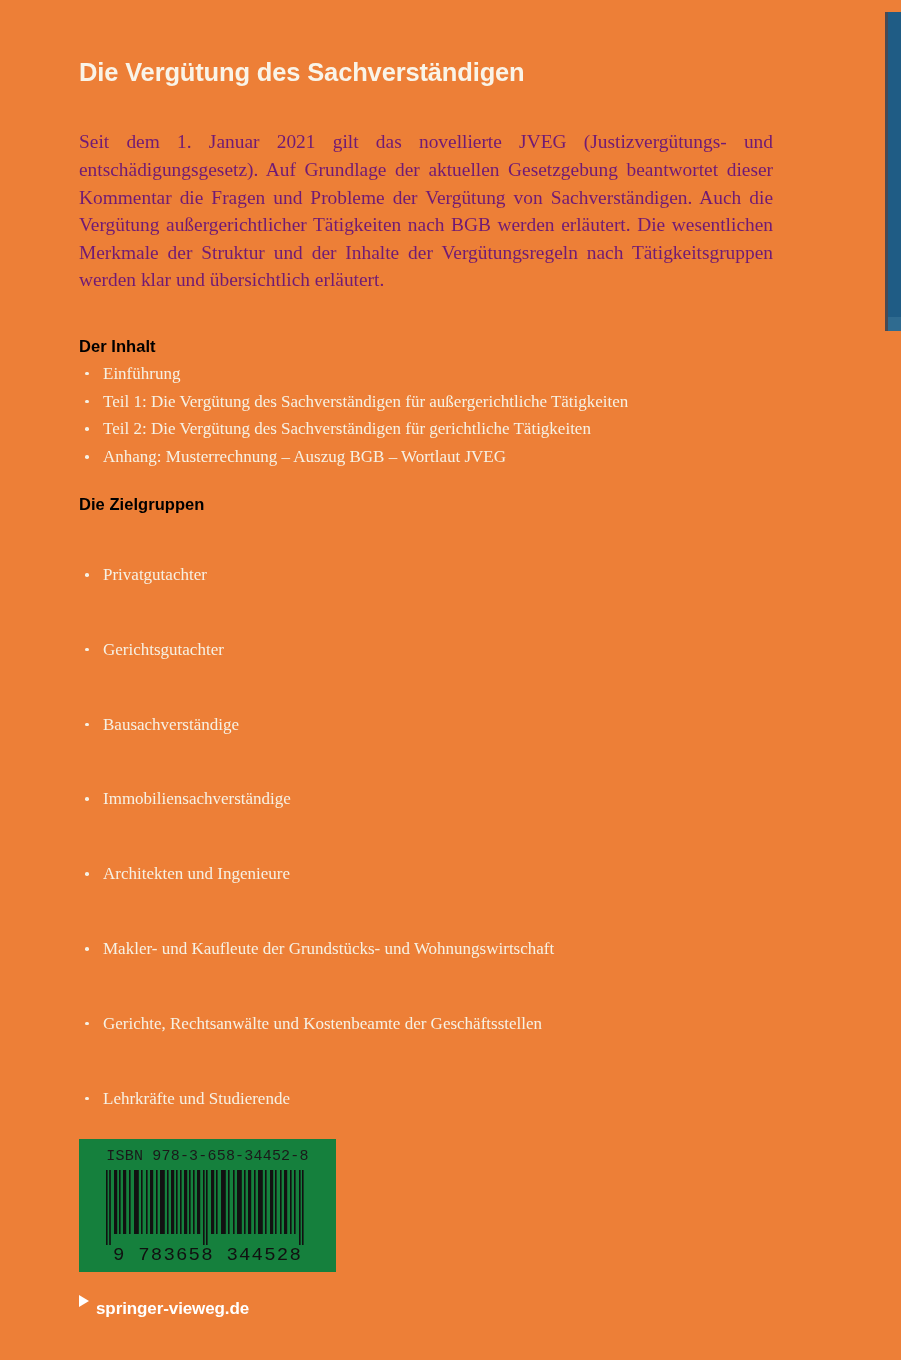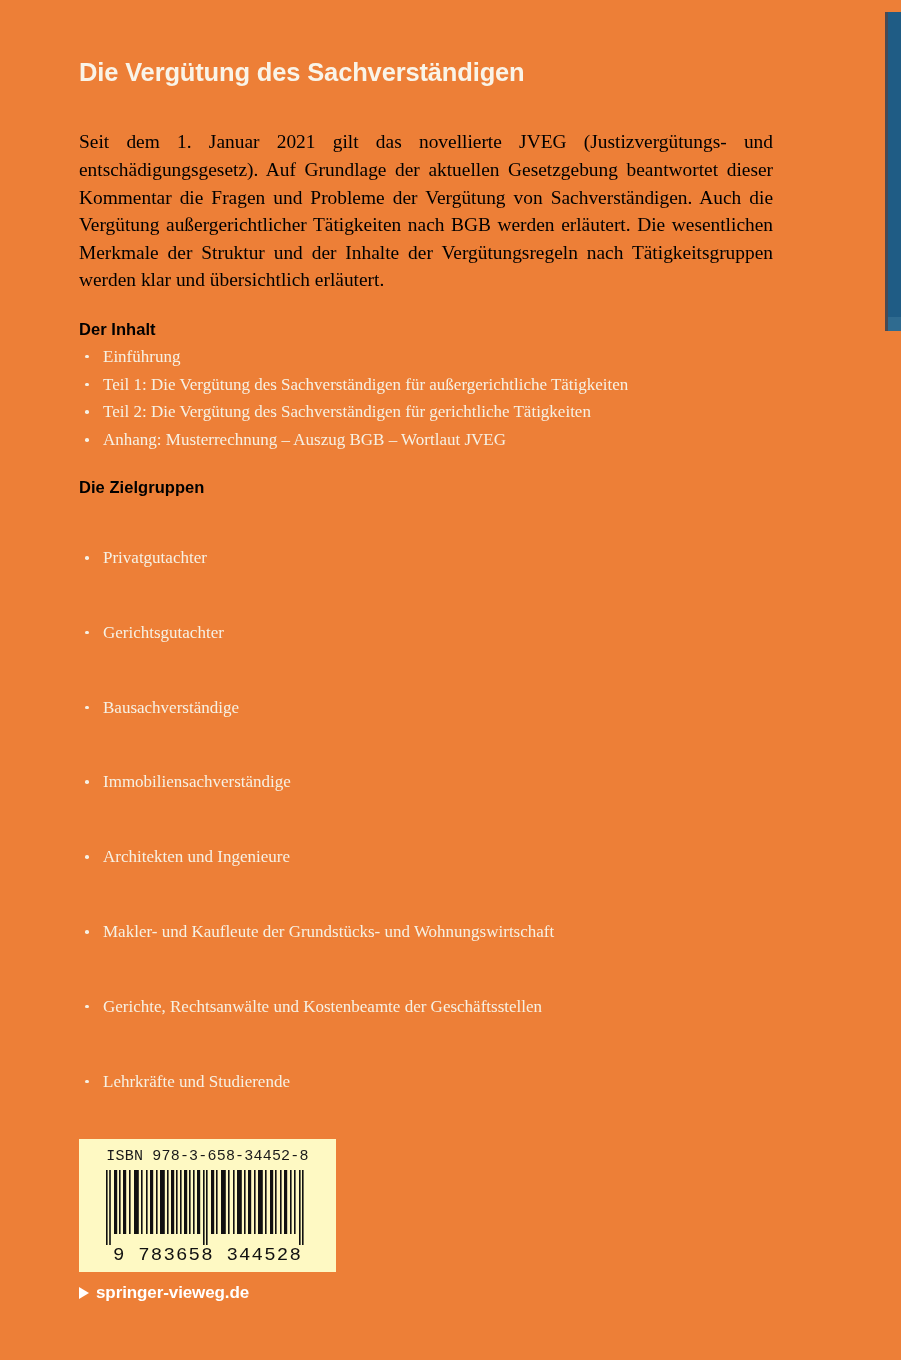--- a/index.html
+++ b/index.html
@@ -61,22 +61,22 @@
     margin: 0 0 41px 0;
     line-height: 1.15;
   }
 
   
   .blurb {
     font-size: 19.4px;
     line-height: 27.6px;
     text-align: justify;
     text-justify: inter-word;
-    margin: 0 0 26px 0;
-    color: #000000;
+    margin: 0 0 43px 0;
+    color: #701a75;
     -webkit-hyphens: manual;
     hyphens: manual;
   }
 
   
   .section-heading {
     font-family: "Liberation Sans Narrow", "Liberation Sans", "DejaVu Sans", sans-serif;
     font-weight: bold;
     font-size: 16.5px;
     color: #000000;
@@ -126,21 +126,21 @@
   .zielgruppen-block { margin-top: 2px; }
 
   
   .barcode-area {
     position: absolute;
     left: 79px;
     top: 1127px;
     width: 257px;
   }
   .barcode-box {
-    background: #fef9c3;
+    background: #15803d;
     width: 257px;
     height: 133px;
     box-sizing: border-box;
     padding: 9px 12px 6px 12px;
     display: flex;
     flex-direction: column;
     align-items: center;
   }
   .isbn-line {
     font-family: "Liberation Mono", "DejaVu Sans Mono", monospace;
@@ -176,20 +176,21 @@
     border-bottom: 6.5px solid transparent;
     border-left: 10px solid #FFFFFF;
     display: block;
   }
   .imprint .imprint-name {
     font-family: "Liberation Sans Narrow", "Liberation Sans", "DejaVu Sans", sans-serif;
     font-weight: bold;
     font-size: 17px;
     color: #FFFFFF;
     letter-spacing: -0.1px;
+    margin-top: 16px;
   }
 </style>
 </head>
 <body>
 
 <div class="cover">
 
   <div class="spine-band">
     <div class="band-foot"></div>
   </div>

